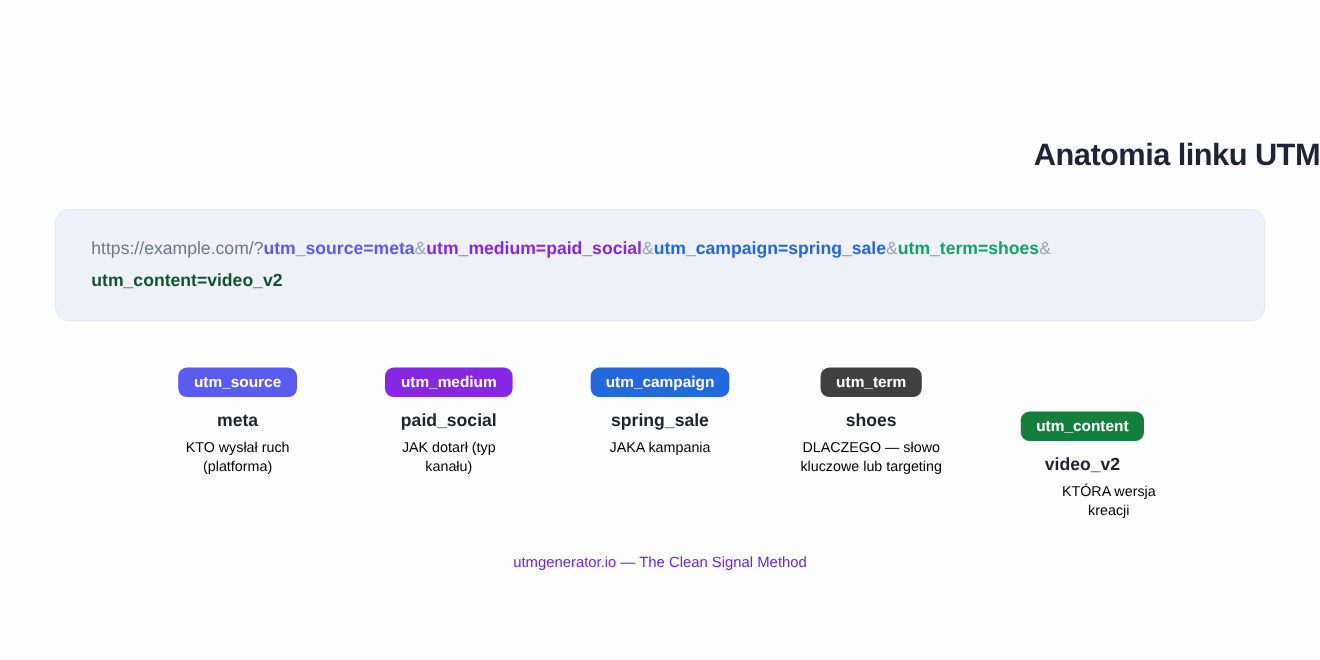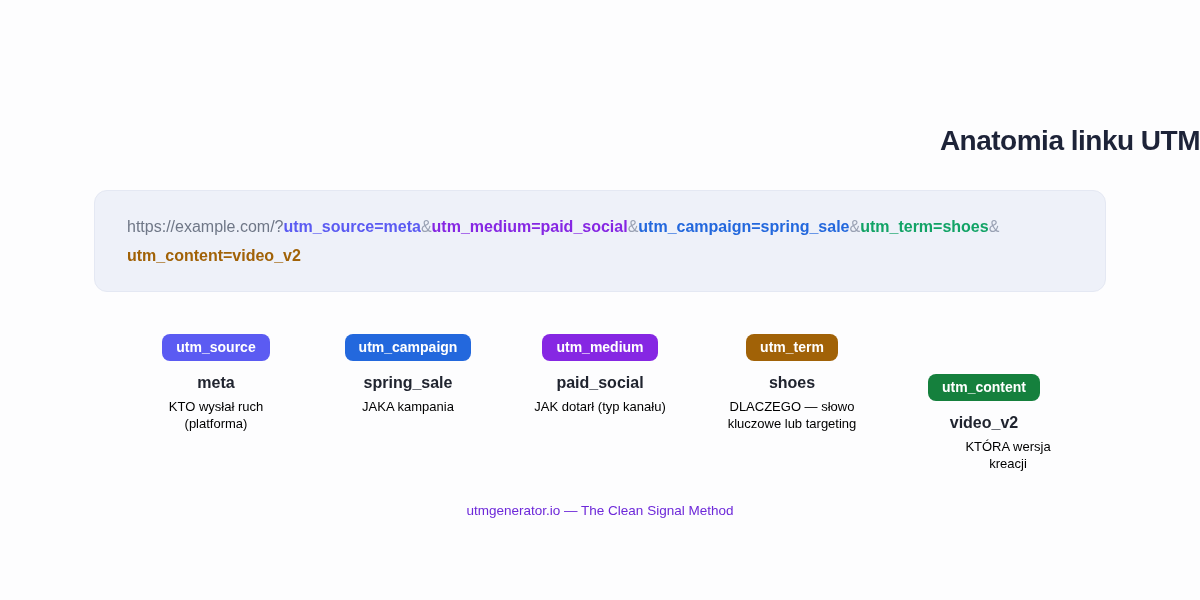--- a/index.html
+++ b/index.html
@@ -12,21 +12,21 @@
   .page-title {
     margin-top: 124px;
     text-align: right;
     font-size: 28px;
     line-height: 34px;
     font-weight: 800;
     letter-spacing: -0.5px;
     color: #1d2338;
   }
   .url-bar {
-    width: 1012px;
+    width: 1100px;
     margin: 32px auto 0;
     padding: 21px 32px;
     background: #eef1f9;
     border: 1px solid #e4e8f3;
     border-radius: 13px;
     font-size: 16px;
     line-height: 29px;
     word-break: break-all;
   }
   .seg { font-weight: 400; }
@@ -80,41 +80,41 @@
     color: #6d28d9;
   }
 </style>
 </head>
 <body>
 
 <h1 class="page-title">Anatomia linku UTM</h1>
 
 <div class="url-bar">
   <span class="seg" style="color: rgb(111, 119, 135);">https://example.com/?</span><span class="seg bold" style="color: rgb(91, 91, 242);">utm_source=meta</span><span class="seg" style="color: rgb(154, 162, 180);">&amp;</span><span class="seg bold" style="color: rgb(134, 39, 227);">utm_medium=paid_social</span><span class="seg" style="color: rgb(154, 162, 180);">&amp;</span><span class="seg bold" style="color: rgb(35, 104, 221);">utm_campaign=spring_sale</span><span class="seg" style="color: rgb(154, 162, 180);">&amp;</span><span class="seg bold" style="color: rgb(18, 163, 102);">utm_term=shoes</span><span class="seg" style="color: rgb(154, 162, 180);">&amp;</span><br>
-  <span class="seg bold" style="color: #a16207;">utm_content=video_v2</span>
+  <span class="seg bold" style="color: #14532d;">utm_content=video_v2</span>
 </div>
 
 <div class="params-row">
   <div class="param-col">
     <span class="param-badge" style="background-color: rgb(91, 91, 242);">utm_source</span>
     <div class="param-value">meta</div>
     <div class="param-desc">KTO wysłał ruch (platforma)</div>
   </div>
   <div class="param-col">
+    <span class="param-badge" style="background-color: rgb(134, 39, 227);">utm_medium</span>
+    <div class="param-value">paid_social</div>
+    <div class="param-desc">JAK dotarł (typ kanału)</div>
+  </div>
+  <div class="param-col">
     <span class="param-badge" style="background-color: rgb(35, 104, 221);">utm_campaign</span>
     <div class="param-value">spring_sale</div>
     <div class="param-desc">JAKA kampania</div>
   </div>
   <div class="param-col">
-    <span class="param-badge" style="background-color: rgb(134, 39, 227);">utm_medium</span>
-    <div class="param-value">paid_social</div>
-    <div class="param-desc">JAK dotarł (typ kanału)</div>
-  </div>
-  <div class="param-col">
-    <span class="param-badge" style="background-color: #a16207;">utm_term</span>
+    <span class="param-badge" style="background-color: #404040;">utm_term</span>
     <div class="param-value">shoes</div>
     <div class="param-desc">DLACZEGO — słowo kluczowe lub targeting</div>
   </div>
   <div class="param-col">
     <span class="param-badge" style="background-color: #15803d; margin-top: 40px;">utm_content</span>
     <div class="param-value">video_v2</div>
     <div class="param-desc">KTÓRA wersja kreacji</div>
   </div>
 </div>
 

